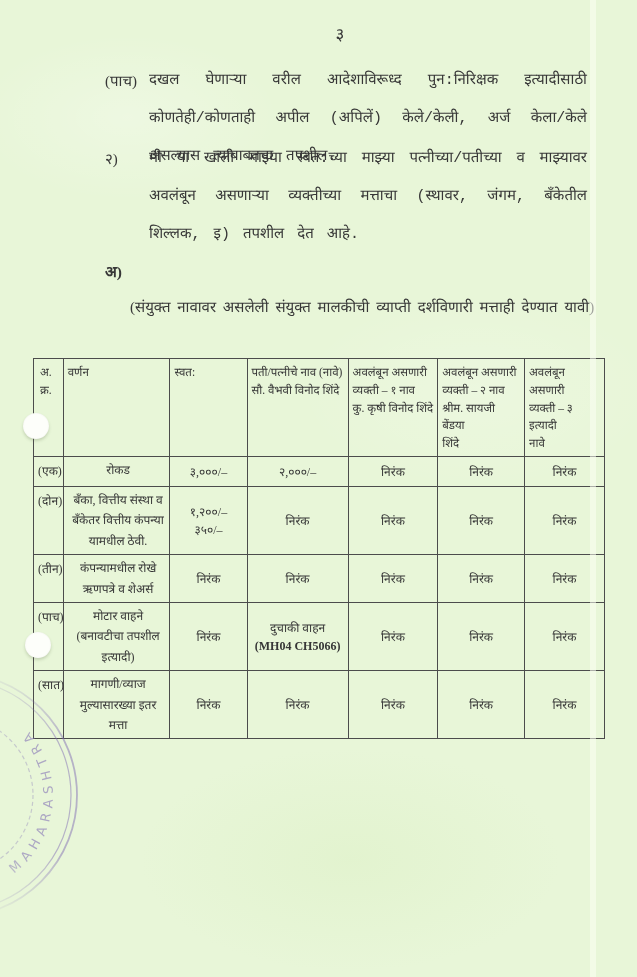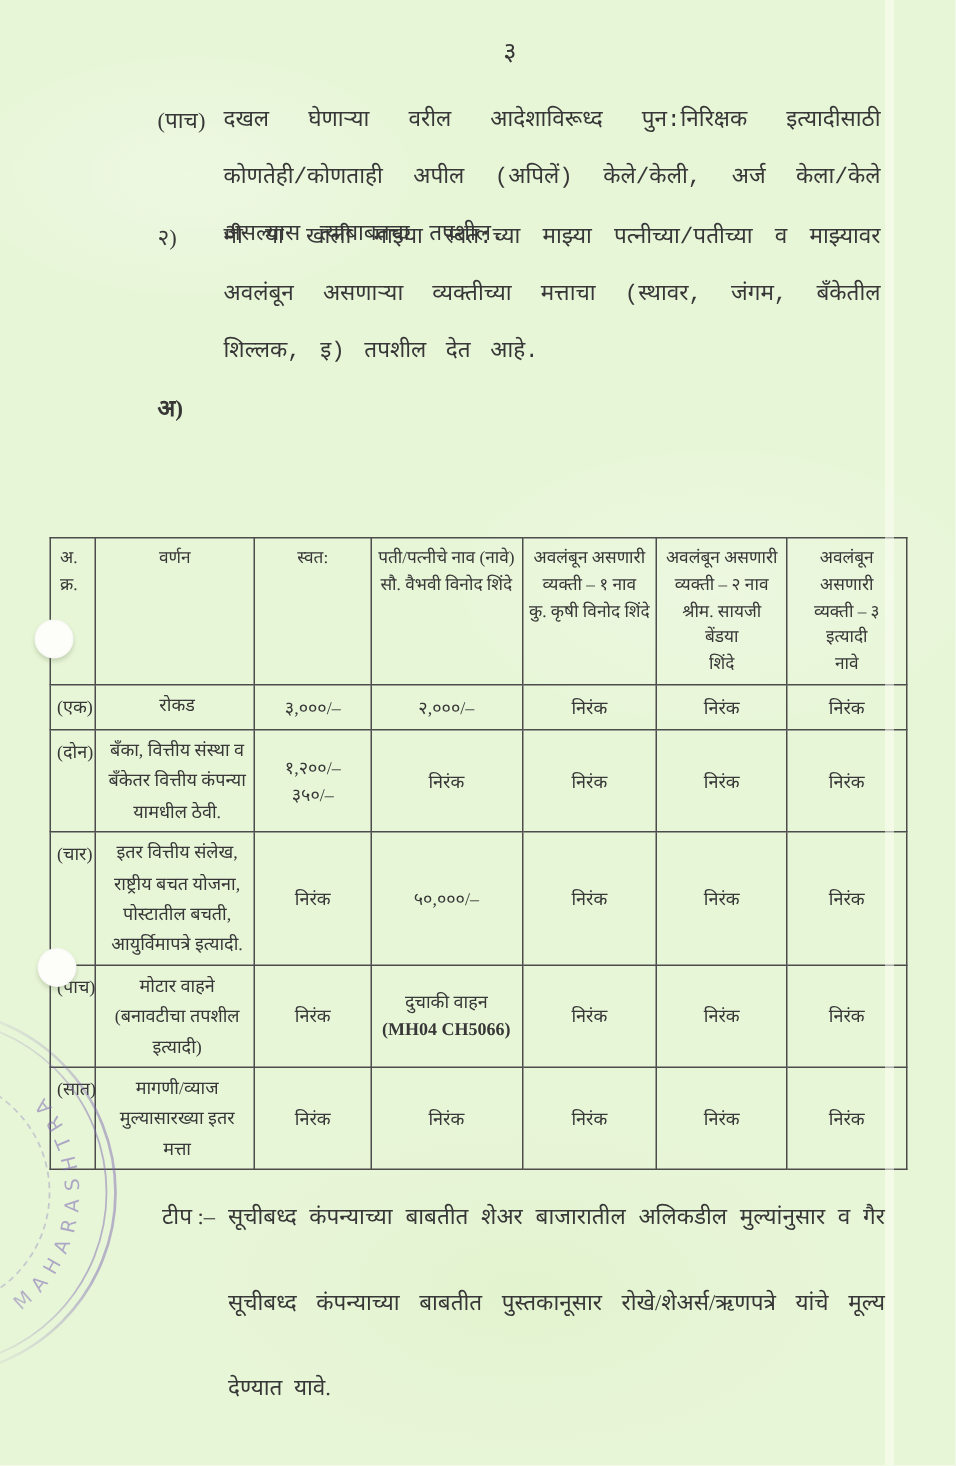--- a/index.html
+++ b/index.html
@@ -53,21 +53,21 @@
     font-size:12px;
   }
   table.assets th,table.assets td{
     border:1px solid var(--table-border);
     padding:3px 4px;
     vertical-align:middle;
   }
   table.assets{border:1.6px solid var(--table-border);}
   table.assets th{
     font-weight:normal;font-size:11.5px;line-height:1.55;
-    white-space:pre-line;vertical-align:top;text-align:center;padding-top:5px;
+    white-space:pre-line;vertical-align:top;text-align:left;padding-top:5px;
   }
   table.assets th.col-0{text-align:left;padding-left:6px;}
   table.assets td{text-align:center;line-height:1.5;}
   table.assets td.col-1{text-align:center;padding-left:7px;line-height:1.7;vertical-align:top;}
   table.assets td.col-0{vertical-align:top;padding-top:5px;margin-top:29px;}
   .punch{
     position:absolute;width:26px;height:26px;border-radius:50%;
     background:#fdfefa;z-index:3;
     box-shadow:0 2px 3px rgba(90,110,70,.25), inset 0 0 2px rgba(0,0,0,.06);
   }
@@ -102,20 +102,21 @@
 
   <div class="para para2">
     <span class="plabel">२)</span>
     <span class="ptext">मी या खाली माझ्या स्वत:च्या माझ्या पत्नीच्या/पतीच्या व माझ्यावर अवलंबून असणाऱ्या व्यक्तीच्या मत्ताचा (स्थावर, जंगम, बॅंकेतील शिल्लक, इ) तपशील देत आहे.</span>
   </div>
 
   <div class="section-heading">
     <span class="slabel">अ)</span>
   </div>
 
+  <div class="section-subtitle">(संयुक्त नावावर असलेली संयुक्त मालकीची व्याप्ती दर्शविणारी मत्ताही देण्यात यावी)</div>
 
   <table class="assets" id="assets-table">
       <colgroup>
         <col style="width: 5.2%;">
         <col style="width: 18.7%;">
         <col style="width: 13.5%;">
         <col style="width: 17.7%;">
         <col style="width: 15.7%;">
         <col style="width: 15.2%;">
         <col style="width: 14%;">
@@ -152,25 +153,25 @@
         </tr>
         <tr style="height: 58px;">
           <td class="col-0">(दोन)</td>
           <td class="col-1">बॅंका, वित्तीय संस्था व बॅंकेतर वित्तीय कंपन्या यामधील ठेवी.</td>
           <td class="col-2">१,२००/–<br>३५०/–</td>
           <td class="col-3">निरंक</td>
           <td class="col-4">निरंक</td>
           <td class="col-5">निरंक</td>
           <td class="col-6">निरंक</td>
         </tr>
-        <tr style="height: 55px;">
-          <td class="col-0">(चार)</td>
-          <td class="col-1">इतर वित्तीय संलेख, राष्ट्रीय बचत योजना, पोस्टातील बचती, आयुर्विमापत्रे इत्यादी.</td>
+        <tr style="height: 37px;">
+          <td class="col-0">(तीन)</td>
+          <td class="col-1">कंपन्यामधील रोखे ऋणपत्रे व शेअर्स</td>
           <td class="col-2">निरंक</td>
-          <td class="col-3">५०,०००/–</td>
+          <td class="col-3">निरंक</td>
           <td class="col-4">निरंक</td>
           <td class="col-5">निरंक</td>
           <td class="col-6">निरंक</td>
         </tr>
         <tr style="height: 40px;">
           <td class="col-0">(पाच)</td>
           <td class="col-1">मोटार वाहने (बनावटीचा तपशील इत्यादी)</td>
           <td class="col-2">निरंक</td>
           <td class="col-3">दुचाकी वाहन<br><b>(MH04 CH5066)</b></td>
           <td class="col-4">निरंक</td>
@@ -197,18 +198,14 @@
       <circle cx="95" cy="135" r="122" stroke-width="1.8"></circle>
       <circle cx="95" cy="135" r="116" stroke-width="1.2"></circle>
       <circle cx="95" cy="135" r="78" stroke-width="1.2" stroke-dasharray="4 3" stroke-opacity="0.4"></circle>
     </g>
     <path id="stampTextArc" d="M 144 220 A 98 98 0 0 0 151 55" fill="none"></path>
     <text font-family="DejaVu Sans, sans-serif" font-size="13" letter-spacing="6" fill="#7e69b4" fill-opacity="0.7">
       <textPath href="#stampTextArc" startOffset="6%">MAHARASHTRA</textPath>
     </text>
   </svg>
 
-  <div class="note">
-    <span class="nlabel">टीप :–</span>
-    <span class="ntext">सूचीबध्द कंपन्याच्या बाबतीत शेअर बाजारातील अलिकडील मुल्यांनुसार व गैर सूचीबध्द कंपन्याच्या बाबतीत पुस्तकानूसार रोखे/शेअर्स/ऋणपत्रे यांचे मूल्य देण्यात यावे.</span>
-  </div>
 
 </div>
 
 </body></html>

